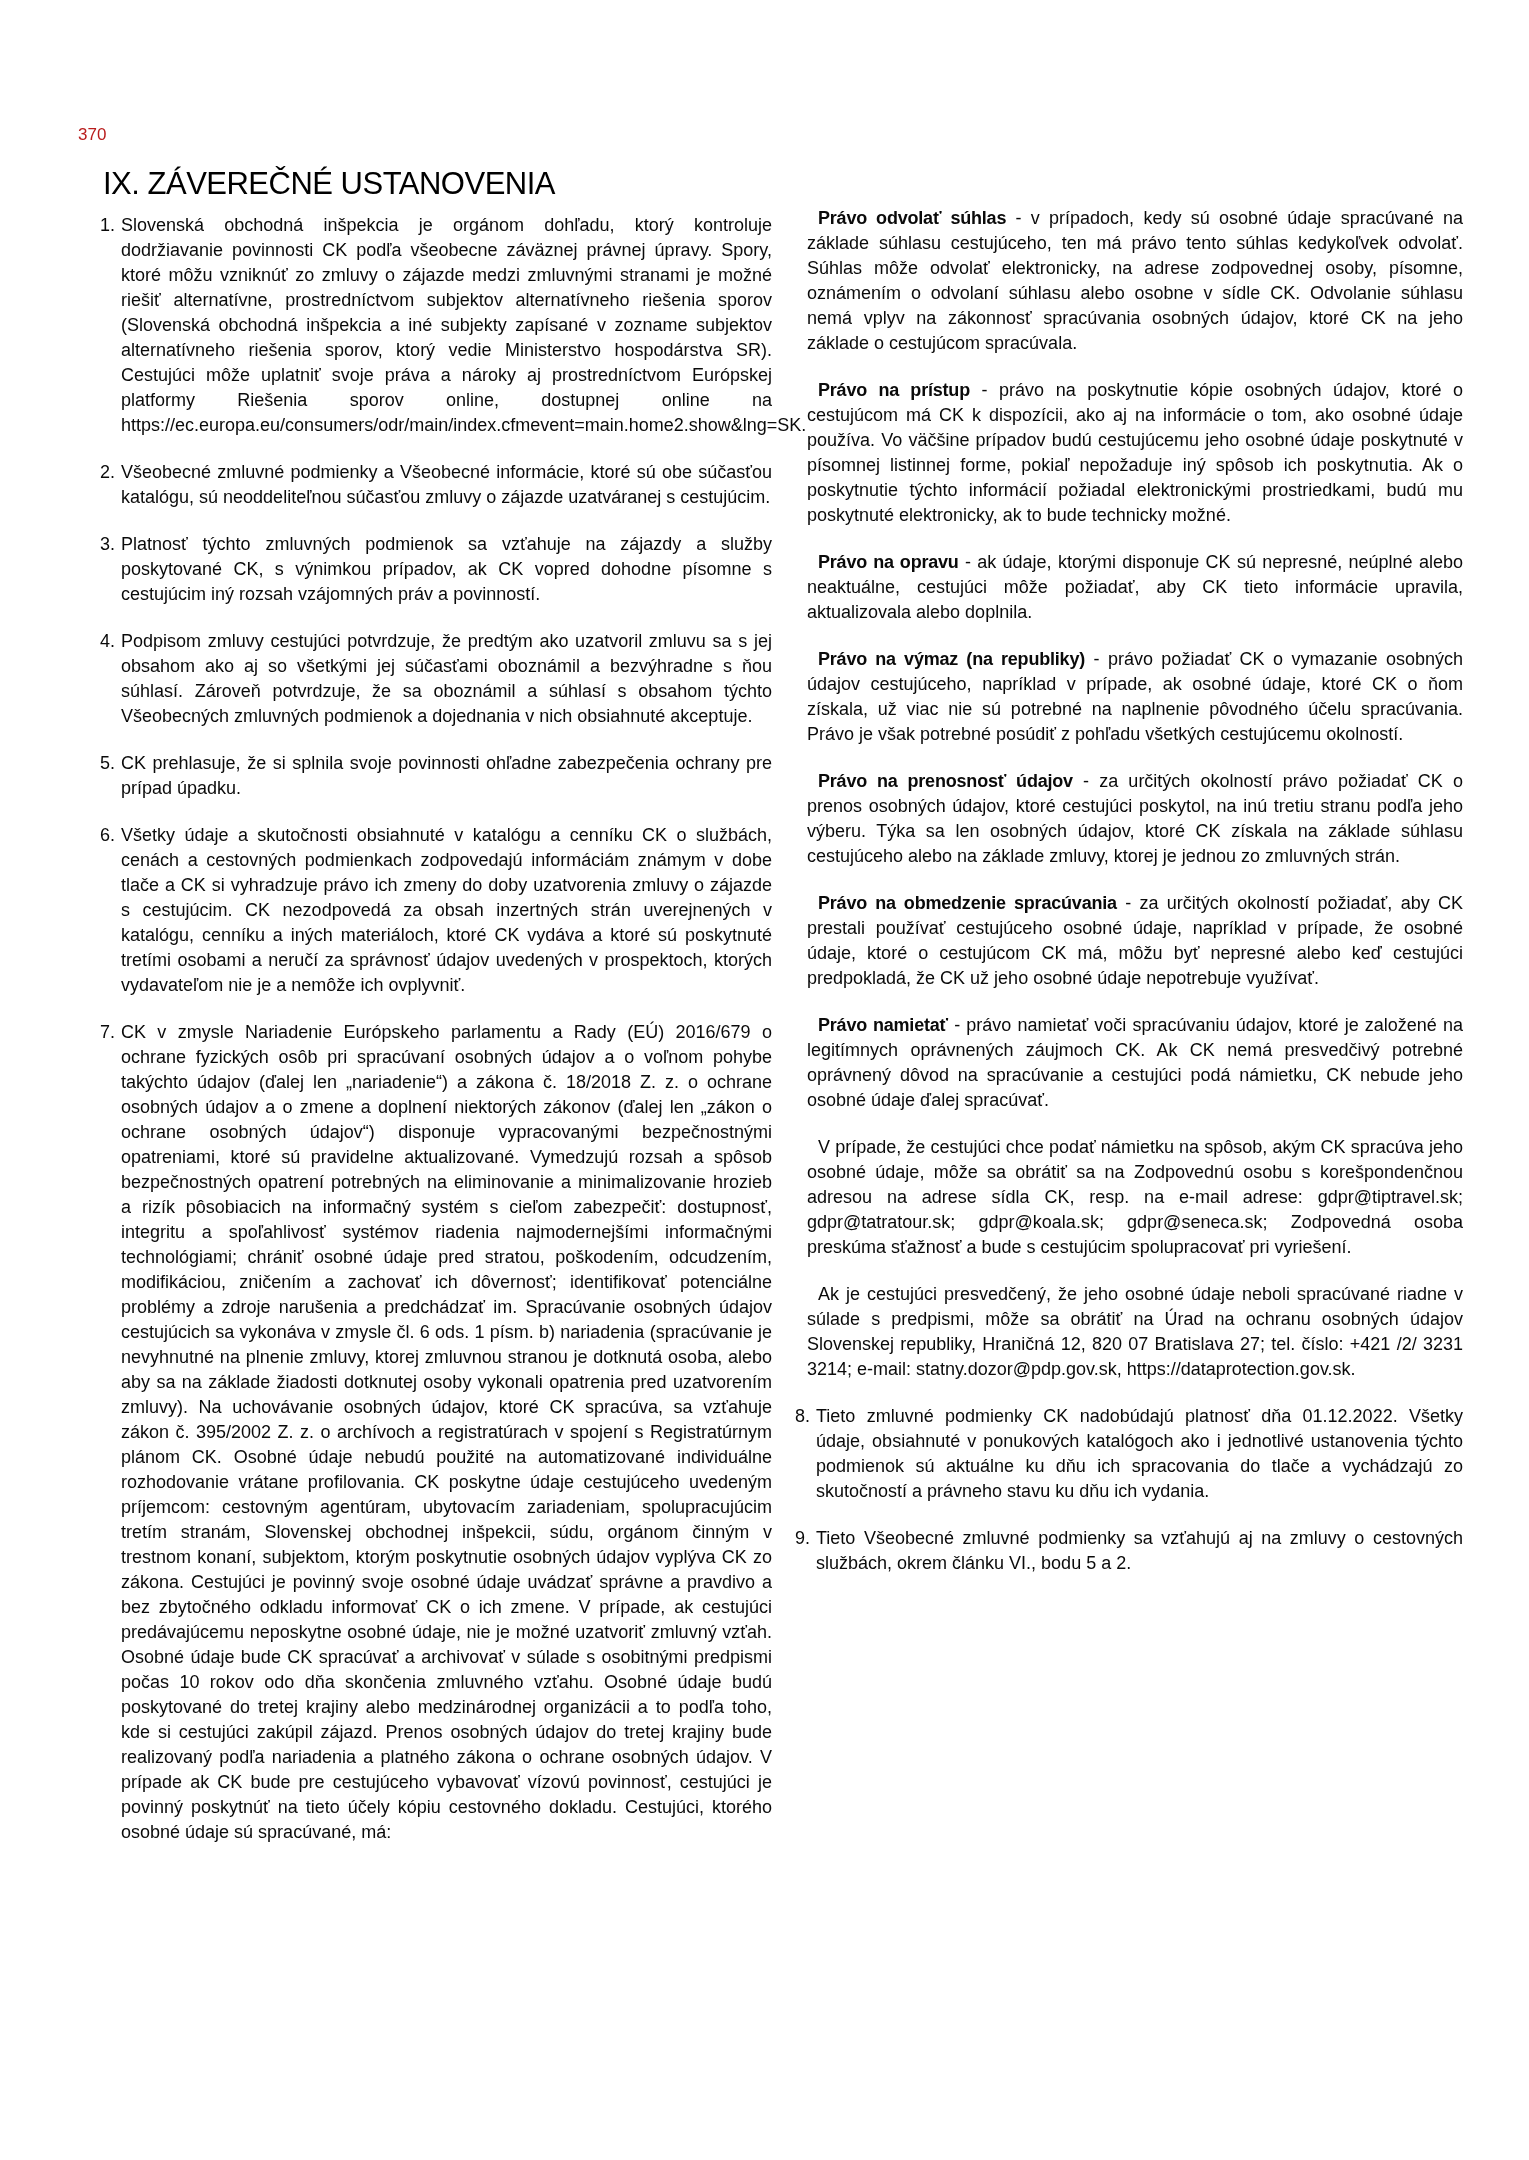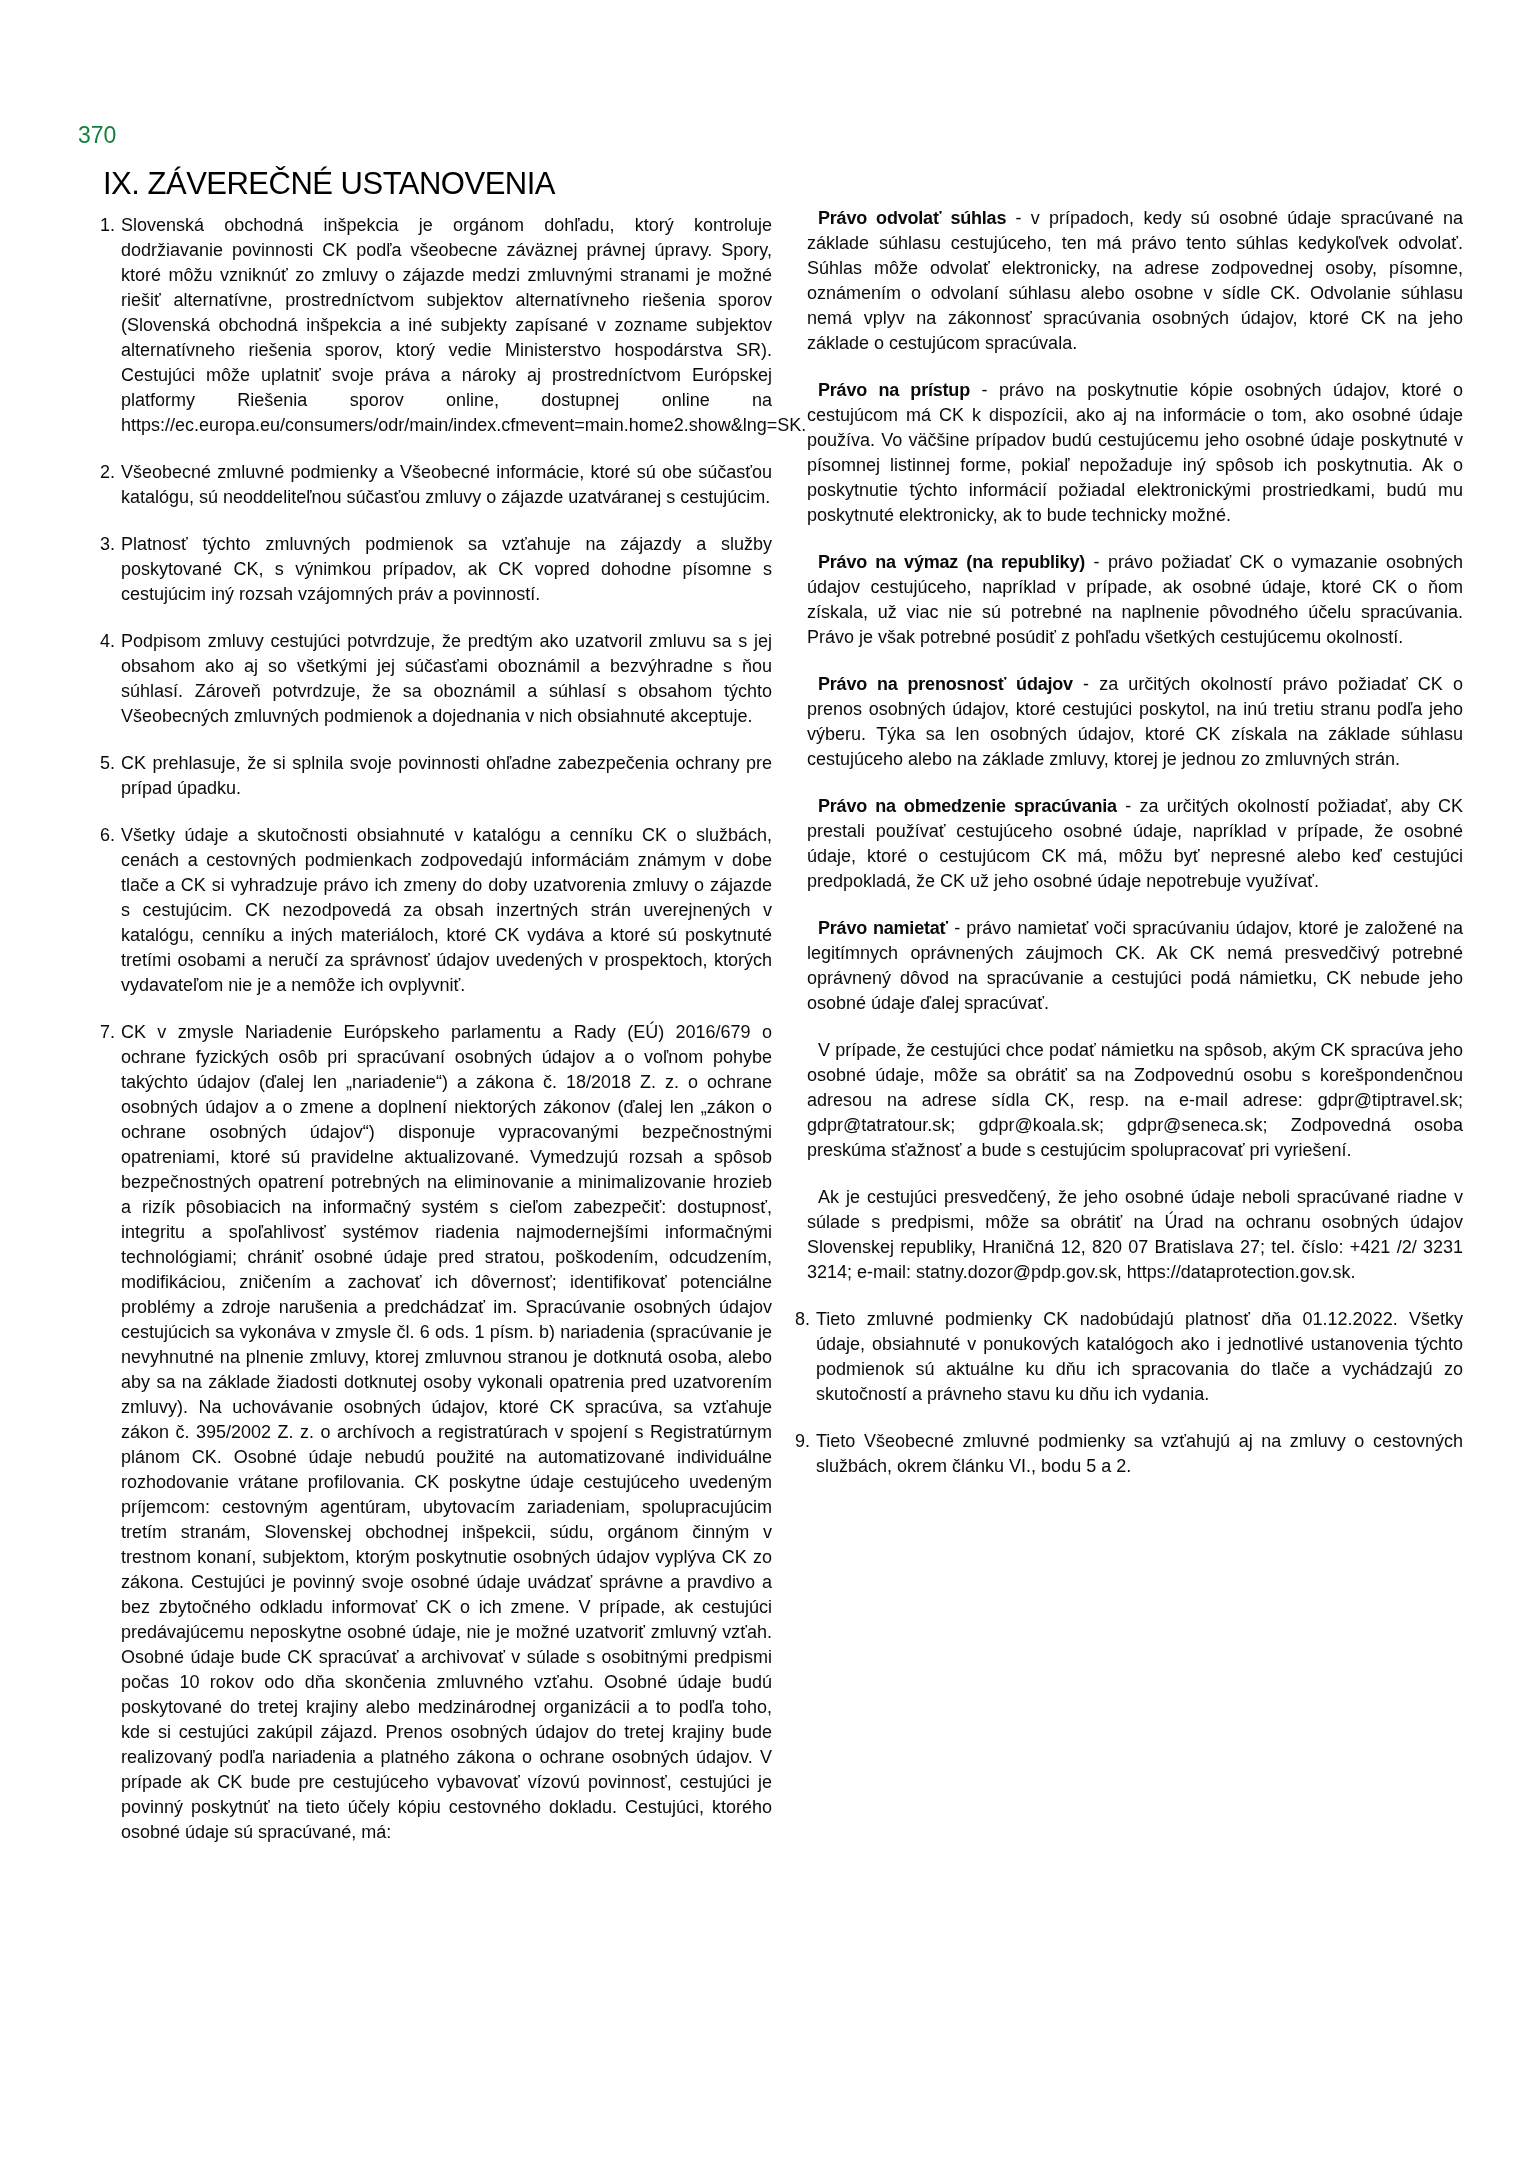--- a/index.html
+++ b/index.html
@@ -13,23 +13,23 @@
     height: 2160px;
     background: #ffffff;
     color: #000000;
     font-family: "Liberation Sans", "DejaVu Sans", sans-serif;
     overflow: hidden;
   }
   .page-number {
     position: absolute;
     left: 78px;
     top: 122px;
-    font-size: 23px;
+    font-size: 17px;
     line-height: 26px;
-    color: #15803d;
+    color: #b91c1c;
   }
   .section-title {
     position: absolute;
     left: 103px;
     top: 167px;
     margin: 0;
     font-size: 31px;
     line-height: 34px;
     font-weight: 400;
     letter-spacing: -0.5px;
@@ -110,20 +110,21 @@
     </div>
     <div class="li">
       <span class="num">7.</span>
       <span>CK v zmysle Nariadenie Európskeho parlamentu a Rady (EÚ) 2016/679 o ochrane fyzických osôb pri spracúvaní osobných údajov a o voľnom pohybe takýchto údajov (ďalej len „nariadenie“) a zákona č. 18/2018 Z. z. o ochrane osobných údajov a o zmene a doplnení niektorých zákonov (ďalej len „zákon o ochrane osobných údajov“) disponuje vypracovanými bezpečnostnými opatreniami, ktoré sú pravidelne aktualizované. Vymedzujú rozsah a spôsob bezpečnostných opatrení potrebných na eliminovanie a minimalizovanie hrozieb a rizík pôsobiacich na informačný systém s cieľom zabezpečiť: dostupnosť, integritu a spoľahlivosť systémov riadenia najmodernejšími informačnými technológiami; chrániť osobné údaje pred stratou, poškodením, odcudzením, modifikáciou, zničením a zachovať ich dôvernosť; identifikovať potenciálne problémy a zdroje narušenia a predchádzať im. Spracúvanie osobných údajov cestujúcich sa vykonáva v zmysle čl. 6 ods. 1 písm. b) nariadenia (spracúvanie je nevyhnutné na plnenie zmluvy, ktorej zmluvnou stranou je dotknutá osoba, alebo aby sa na základe žiadosti dotknutej osoby vykonali opatrenia pred uzatvorením zmluvy). Na uchovávanie osobných údajov, ktoré CK spracúva, sa vzťahuje zákon č. 395/2002 Z. z. o archívoch a registratúrach v spojení s Registratúrnym plánom CK. Osobné údaje nebudú použité na automatizované individuálne rozhodovanie vrátane profilovania. CK poskytne údaje cestujúceho uvedeným príjemcom: cestovným agentúram, ubytovacím zariadeniam, spolupracujúcim tretím stranám, Slovenskej obchodnej inšpekcii, súdu, orgánom činným v trestnom konaní, subjektom, ktorým poskytnutie osobných údajov vyplýva CK zo zákona. Cestujúci je povinný svoje osobné údaje uvádzať správne a pravdivo a bez zbytočného odkladu informovať CK o ich zmene. V prípade, ak cestujúci predávajúcemu neposkytne osobné údaje, nie je možné uzatvoriť zmluvný vzťah. Osobné údaje bude CK spracúvať a archivovať v súlade s osobitnými predpismi počas 10 rokov odo dňa skončenia zmluvného vzťahu. Osobné údaje budú poskytované do tretej krajiny alebo medzinárodnej organizácii a to podľa toho, kde si cestujúci zakúpil zájazd. Prenos osobných údajov do tretej krajiny bude realizovaný podľa nariadenia a platného zákona o ochrane osobných údajov. V prípade ak CK bude pre cestujúceho vybavovať vízovú povinnosť, cestujúci je povinný poskytnúť na tieto účely kópiu cestovného dokladu. Cestujúci, ktorého osobné údaje sú spracúvané, má:</span>
     </div>
   </div>
 
   <div class="col col-right">
     <p class="para"><span class="lead">Právo odvolať súhlas</span><span> - v prípadoch, kedy sú osobné údaje spracúvané na základe súhlasu cestujúceho, ten má právo tento súhlas kedykoľvek odvolať. Súhlas môže odvolať elektronicky, na adrese zodpovednej osoby, písomne, oznámením o odvolaní súhlasu alebo osobne v sídle CK. Odvolanie súhlasu nemá vplyv na zákonnosť spracúvania osobných údajov, ktoré CK na jeho základe o cestujúcom spracúvala.</span></p>
     <p class="para"><span class="lead">Právo na prístup</span><span> - právo na poskytnutie kópie osobných údajov, ktoré o cestujúcom má CK k dispozícii, ako aj na informácie o tom, ako osobné údaje používa. Vo väčšine prípadov budú cestujúcemu jeho osobné údaje poskytnuté v písomnej listinnej forme, pokiaľ nepožaduje iný spôsob ich poskytnutia. Ak o poskytnutie týchto informácií požiadal elektronickými prostriedkami, budú mu poskytnuté elektronicky, ak to bude technicky možné.</span></p>
+    <p class="para"><span class="lead">Právo na opravu</span><span> - ak údaje, ktorými disponuje CK sú nepresné, neúplné alebo neaktuálne, cestujúci môže požiadať, aby CK tieto informácie upravila, aktualizovala alebo doplnila.</span></p>
     <p class="para"><span class="lead">Právo na výmaz (na republiky)</span><span> - právo požiadať CK o vymazanie osobných údajov cestujúceho, napríklad v prípade, ak osobné údaje, ktoré CK o ňom získala, už viac nie sú potrebné na naplnenie pôvodného účelu spracúvania. Právo je však potrebné posúdiť z pohľadu všetkých cestujúcemu okolností.</span></p>
     <p class="para"><span class="lead">Právo na prenosnosť údajov</span><span> - za určitých okolností právo požiadať CK o prenos osobných údajov, ktoré cestujúci poskytol, na inú tretiu stranu podľa jeho výberu. Týka sa len osobných údajov, ktoré CK získala na základe súhlasu cestujúceho alebo na základe zmluvy, ktorej je jednou zo zmluvných strán.</span></p>
     <p class="para"><span class="lead">Právo na obmedzenie spracúvania</span><span> - za určitých okolností požiadať, aby CK prestali používať cestujúceho osobné údaje, napríklad v prípade, že osobné údaje, ktoré o cestujúcom CK má, môžu byť nepresné alebo keď cestujúci predpokladá, že CK už jeho osobné údaje nepotrebuje využívať.</span></p>
     <p class="para"><span class="lead">Právo namietať</span><span> - právo namietať voči spracúvaniu údajov, ktoré je založené na legitímnych oprávnených záujmoch CK. Ak CK nemá presvedčivý potrebné oprávnený dôvod na spracúvanie a cestujúci podá námietku, CK nebude jeho osobné údaje ďalej spracúvať.</span></p>
     <p class="para"><span class="lead"></span><span>V prípade, že cestujúci chce podať námietku na spôsob, akým CK spracúva jeho osobné údaje, môže sa obrátiť sa na Zodpovednú osobu s korešpondenčnou adresou na adrese sídla CK, resp. na e-mail adrese: gdpr@tiptravel.sk; gdpr@tatratour.sk; gdpr@koala.sk; gdpr@seneca.sk; Zodpovedná osoba preskúma sťažnosť a bude s cestujúcim spolupracovať pri vyriešení.</span></p>
     <p class="para"><span class="lead"></span><span>Ak je cestujúci presvedčený, že jeho osobné údaje neboli spracúvané riadne v súlade s predpismi, môže sa obrátiť na Úrad na ochranu osobných údajov Slovenskej republiky, Hraničná 12, 820 07 Bratislava 27; tel. číslo: +421 /2/ 3231 3214; e-mail: statny.dozor@pdp.gov.sk, https://dataprotection.gov.sk.</span></p>
     <div class="li">
       <span class="num">8.</span>
       <span>Tieto zmluvné podmienky CK nadobúdajú platnosť dňa 01.12.2022. Všetky údaje, obsiahnuté v ponukových katalógoch ako i jednotlivé ustanovenia týchto podmienok sú aktuálne ku dňu ich spracovania do tlače a vychádzajú zo skutočností a právneho stavu ku dňu ich vydania.</span>
     </div>

